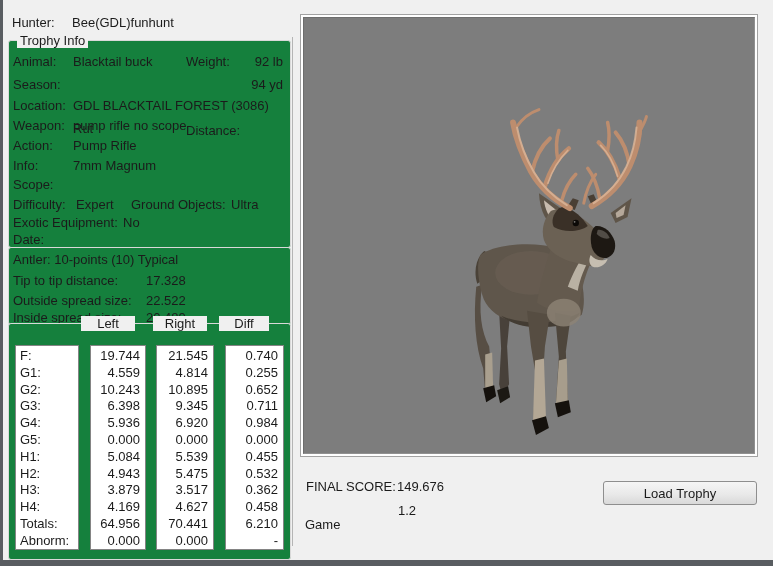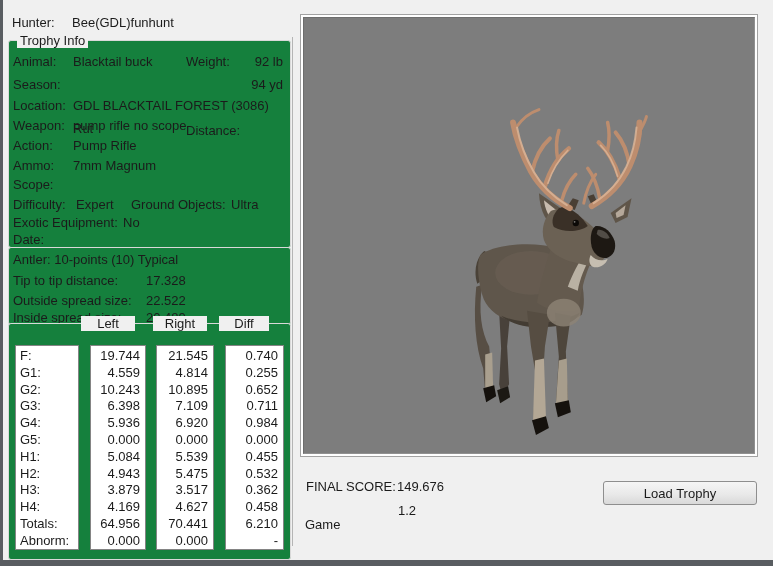--- a/index.html
+++ b/index.html
@@ -62,21 +62,21 @@
 
     <div class="abs" style="left:4px;top:57px;">Location:</div>
     <div class="abs" style="left:64px;top:57px;">GDL BLACKTAIL FOREST (3086)</div>
 
     <div class="abs" style="left:4px;top:77px;">Weapon:</div>
     <div class="abs" style="left:64px;top:77px;">pump rifle no scope</div>
 
     <div class="abs" style="left:4px;top:97px;">Action:</div>
     <div class="abs" style="left:64px;top:97px;">Pump Rifle</div>
 
-    <div class="abs" style="left:4px;top:117px;">Ammo:</div>
+    <div class="abs" style="left:4px;top:117px;">Info:</div>
     <div class="abs" style="left:64px;top:117px;">7mm Magnum</div>
 
     <div class="abs" style="left:4px;top:136px;">Scope:</div>
     <div class="abs" style="left:64px;top:136px;"></div>
 
     <div class="abs" style="left:4px;top:156px;">Difficulty:</div>
     <div class="abs" style="left:67px;top:156px;">Expert</div>
     <div class="abs" style="left:122px;top:156px;">Ground Objects:</div>
     <div class="abs" style="left:222px;top:156px;">Ultra</div>
 
@@ -128,21 +128,21 @@
       <div class="lrow num">3.879</div>
       <div class="lrow num">4.169</div>
       <div class="lrow num">64.956</div>
       <div class="lrow num">0.000</div>
     </div>
 
     <div class="lbox" style="left:147px;top:21px;width:58px;">
       <div class="lrow num">21.545</div>
       <div class="lrow num">4.814</div>
       <div class="lrow num">10.895</div>
-      <div class="lrow num">7.109</div>
+      <div class="lrow num">9.345</div>
       <div class="lrow num">6.920</div>
       <div class="lrow num">0.000</div>
       <div class="lrow num">5.539</div>
       <div class="lrow num">5.475</div>
       <div class="lrow num">3.517</div>
       <div class="lrow num">4.627</div>
       <div class="lrow num">70.441</div>
       <div class="lrow num">0.000</div>
     </div>
 

